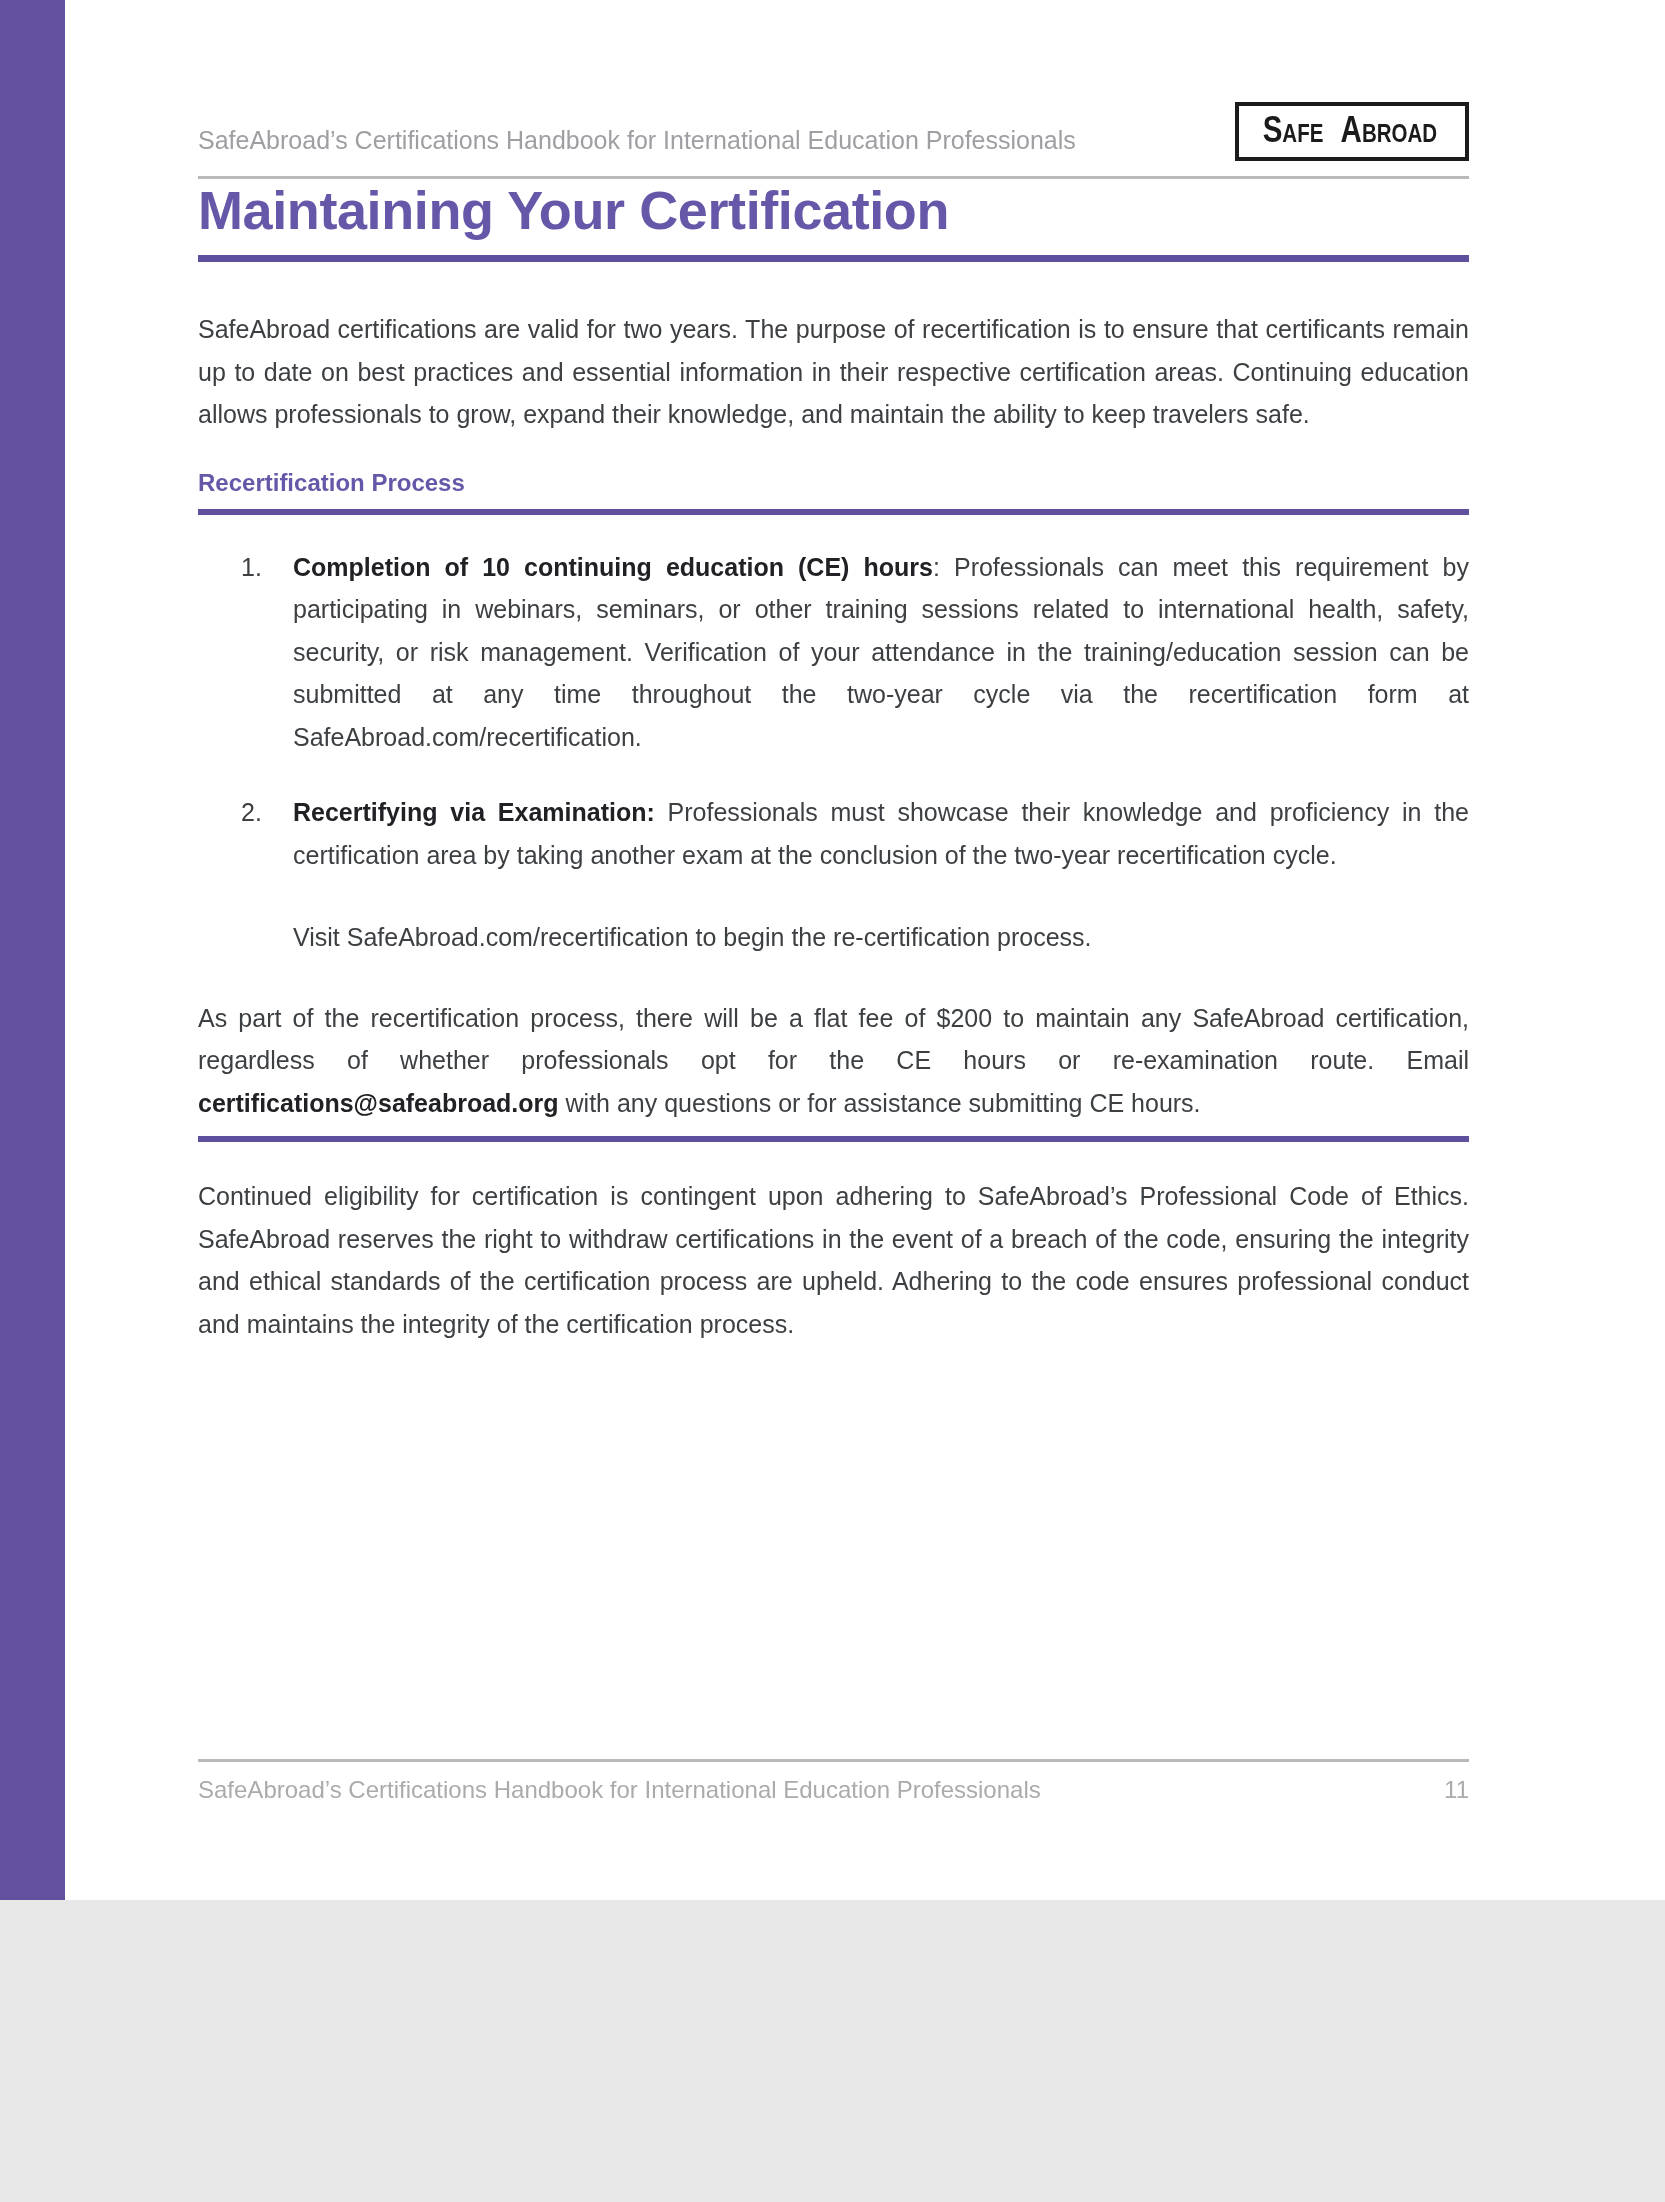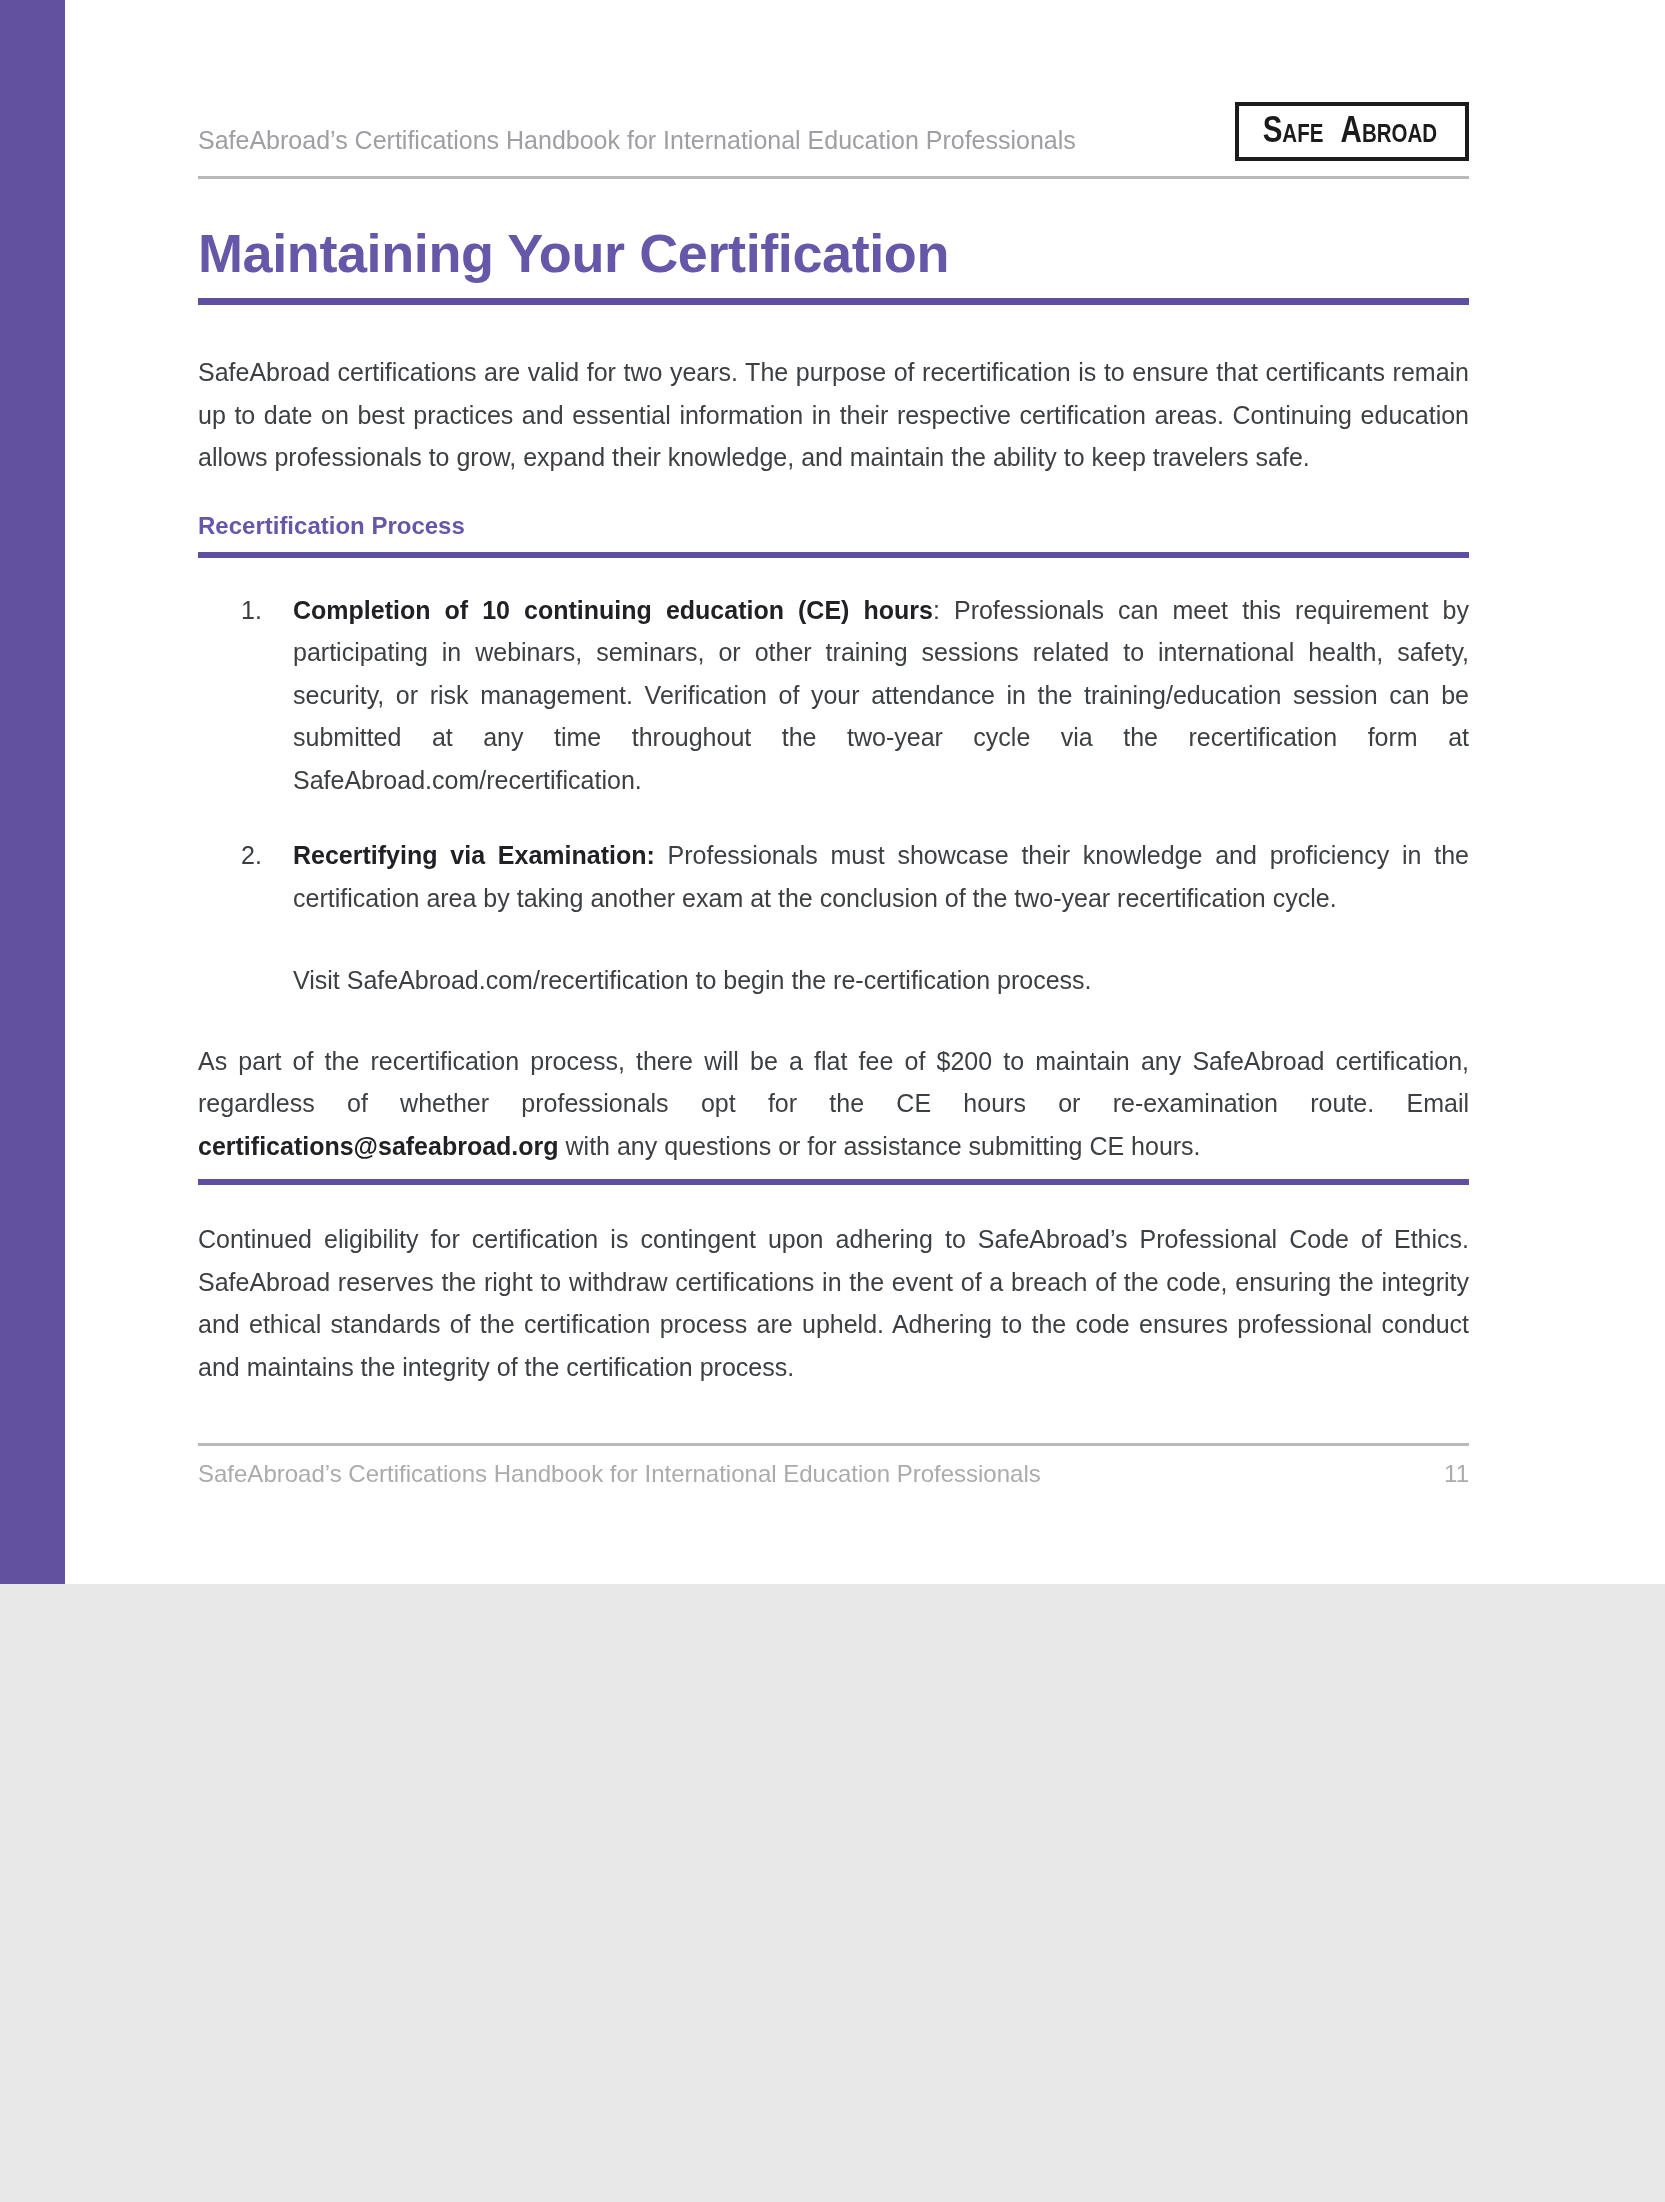--- a/index.html
+++ b/index.html
@@ -1,21 +1,21 @@
 <!DOCTYPE html>
 <html style="font-size:13.8px"><head>
 <meta charset="utf-8">
 <style>
   * { margin: 0; padding: 0; box-sizing: border-box; }
   html, body { background: #e8e8e8; }
   body { font-family: "Liberation Sans", sans-serif; }
 
   .page {
     width: 1666px;
-    height: 1584px;
+    height: 1900px;
     background: #ffffff;
     display: flex;
     margin: 0 auto;
     overflow: hidden;
   }
 
   .accent-bar {
     width: 65px;
     flex-shrink: 0;
     background: #61519E;
@@ -57,21 +57,20 @@
   .logo-part::first-letter { font-size: 36px; }
 
   .header-divider {
     height: 3.4px;
     background: #b9b9b9;
     margin-top: 15.5px;
   }
 
   
   .page-title {
-    margin-top: 43px;
     font-size: 54px;
     font-weight: bold;
     color: #6757A8;
     letter-spacing: -0.4px;
   }
   .title-underline {
     height: 6.9px;
     background: #5F4F9E;
     margin-top: 13.8px;
   }

